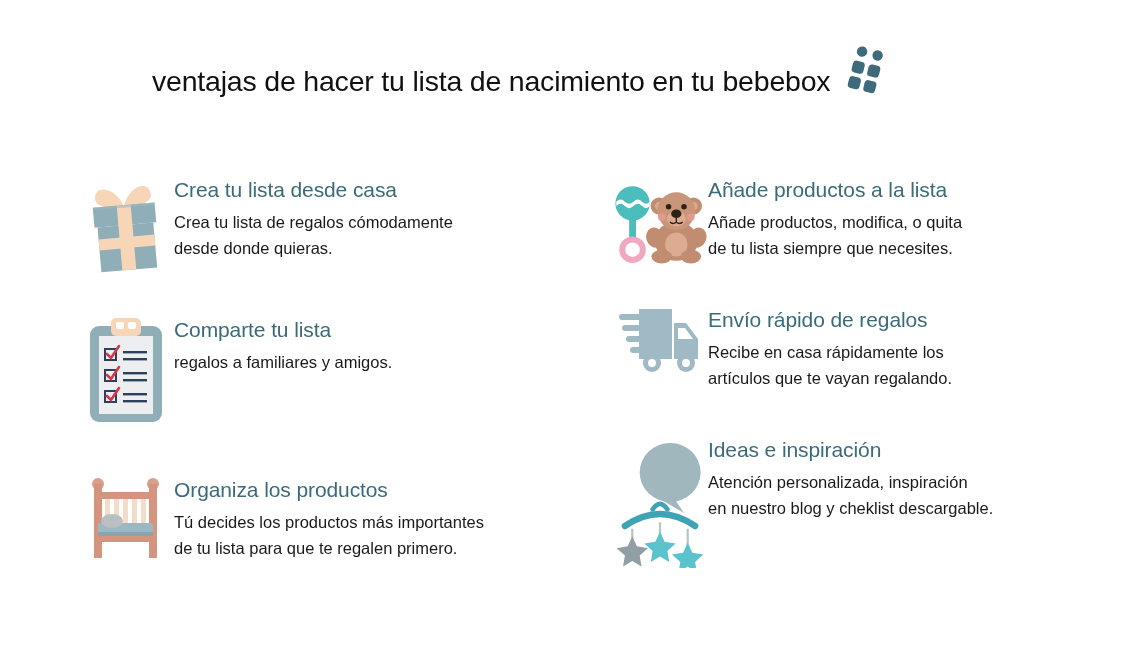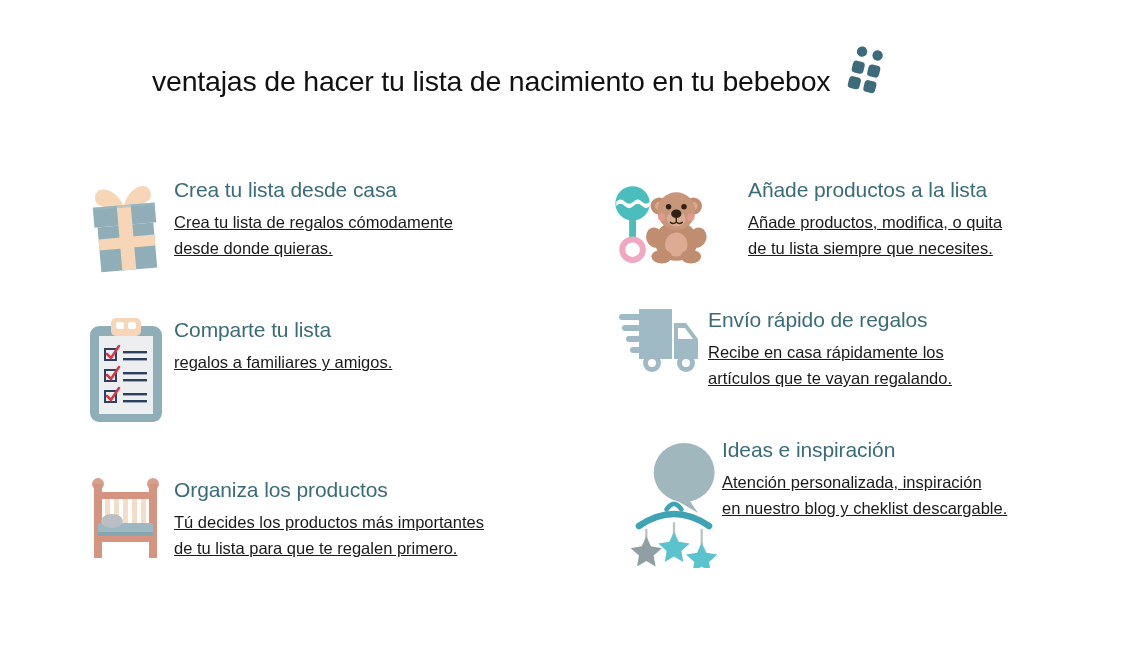--- a/index.html
+++ b/index.html
@@ -78,30 +78,30 @@
     letter-spacing: -0.1px;
     margin-bottom: 7px;
     white-space: nowrap;
   }
   .feature-desc {
     font-size: 16.5px;
     font-weight: 400;
     color: #1a1a1a;
     line-height: 1.58;
   }
-  .feature-desc span { display: block; white-space: nowrap; text-decoration: underline; }
+  .feature-desc span { display: block; white-space: nowrap; }
 
   
   .l0 { top: 16px;  left: 0; }
   .l1 { top: 156px; left: 0; }
   .l2 { top: 316px; left: 0; }
   
-  .r0 { top: 16px;  left: 0; gap: 40px; }
+  .r0 { top: 16px;  left: 0; }
   .r1 { top: 146px; left: 0; justify-content: flex-end; }
-  .r2 { top: 276px; left: 14px; }
+  .r2 { top: 276px; left: 0; }
 
   .r2 .feature-icon { align-items: flex-start; padding-top: 0; }
 </style>
 </head>
 <body>
 
 <div class="header">
   <div class="page-title">ventajas de hacer tu lista de nacimiento en tu bebebox</div>
 
   <div class="brand-mark">

